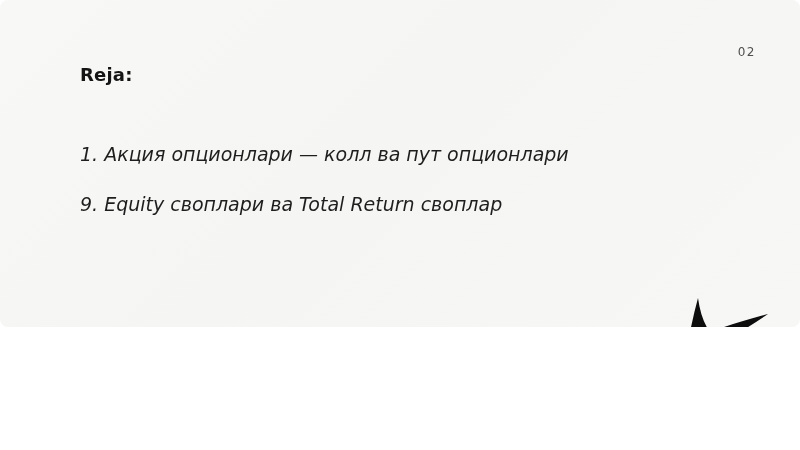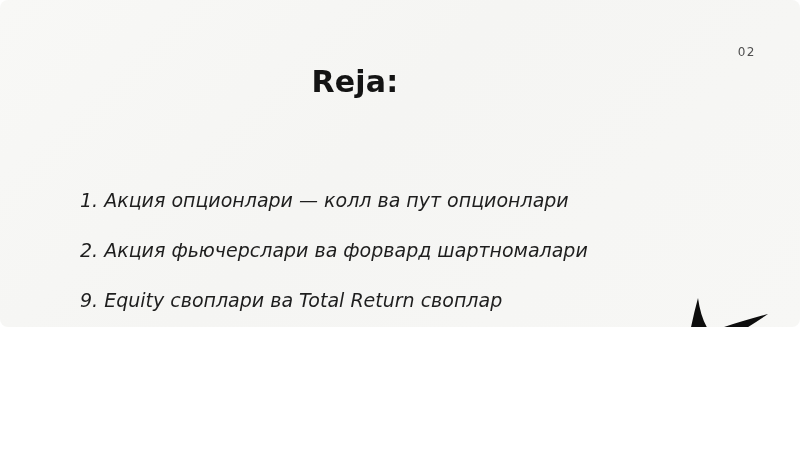--- a/index.html
+++ b/index.html
@@ -18,31 +18,30 @@
     position: absolute;
     top: 45px; right: 44px;
     font-size: 12px;
     letter-spacing: 1.5px;
     color: #4f4f4f;
   }
   .slide-title {
     position: absolute;
     top: 64px; left: 80px;
     width: 550px;
-    text-align: center;
-    font-size: 30px;
+    text-align: left;
+    font-size: 18px;
     font-weight: bold;
     color: #141414;
     letter-spacing: 0.2px;
   }
   .list {
     position: absolute;
     top: 141px; left: 80px;
     width: 560px;
-    margin-top: 46px;
   }
   .list-item {
     font-style: italic;
     font-size: 19px;
     line-height: 26px;
     color: #1e1e1e;
     margin-bottom: 24px;
     white-space: nowrap;
   }
   .star-decoration {
@@ -55,21 +54,20 @@
 <body>
 
 <div class="slide">
 
   <div class="page-number">02</div>
 
   <h1 class="slide-title">Reja:</h1>
 
   <div class="list">
     <div class="list-item">1. Акция опционлари — колл ва пут опционлари</div>
-    <div class="list-item">2. Акция фьючерслари ва форвард шартномалари</div>
     <div class="list-item">9. Equity своплари ва Total Return своплар</div>
   </div>
 
   <svg class="star-decoration" viewBox="0 0 128 106" xmlns="http://www.w3.org/2000/svg" aria-hidden="true">
     <path fill="#0d0d0d" d="M58,0
              Q61,22 70,34
              Q88,27 128,16
              Q90,42 64,52
              L62,56
              Q95,58 127,73

